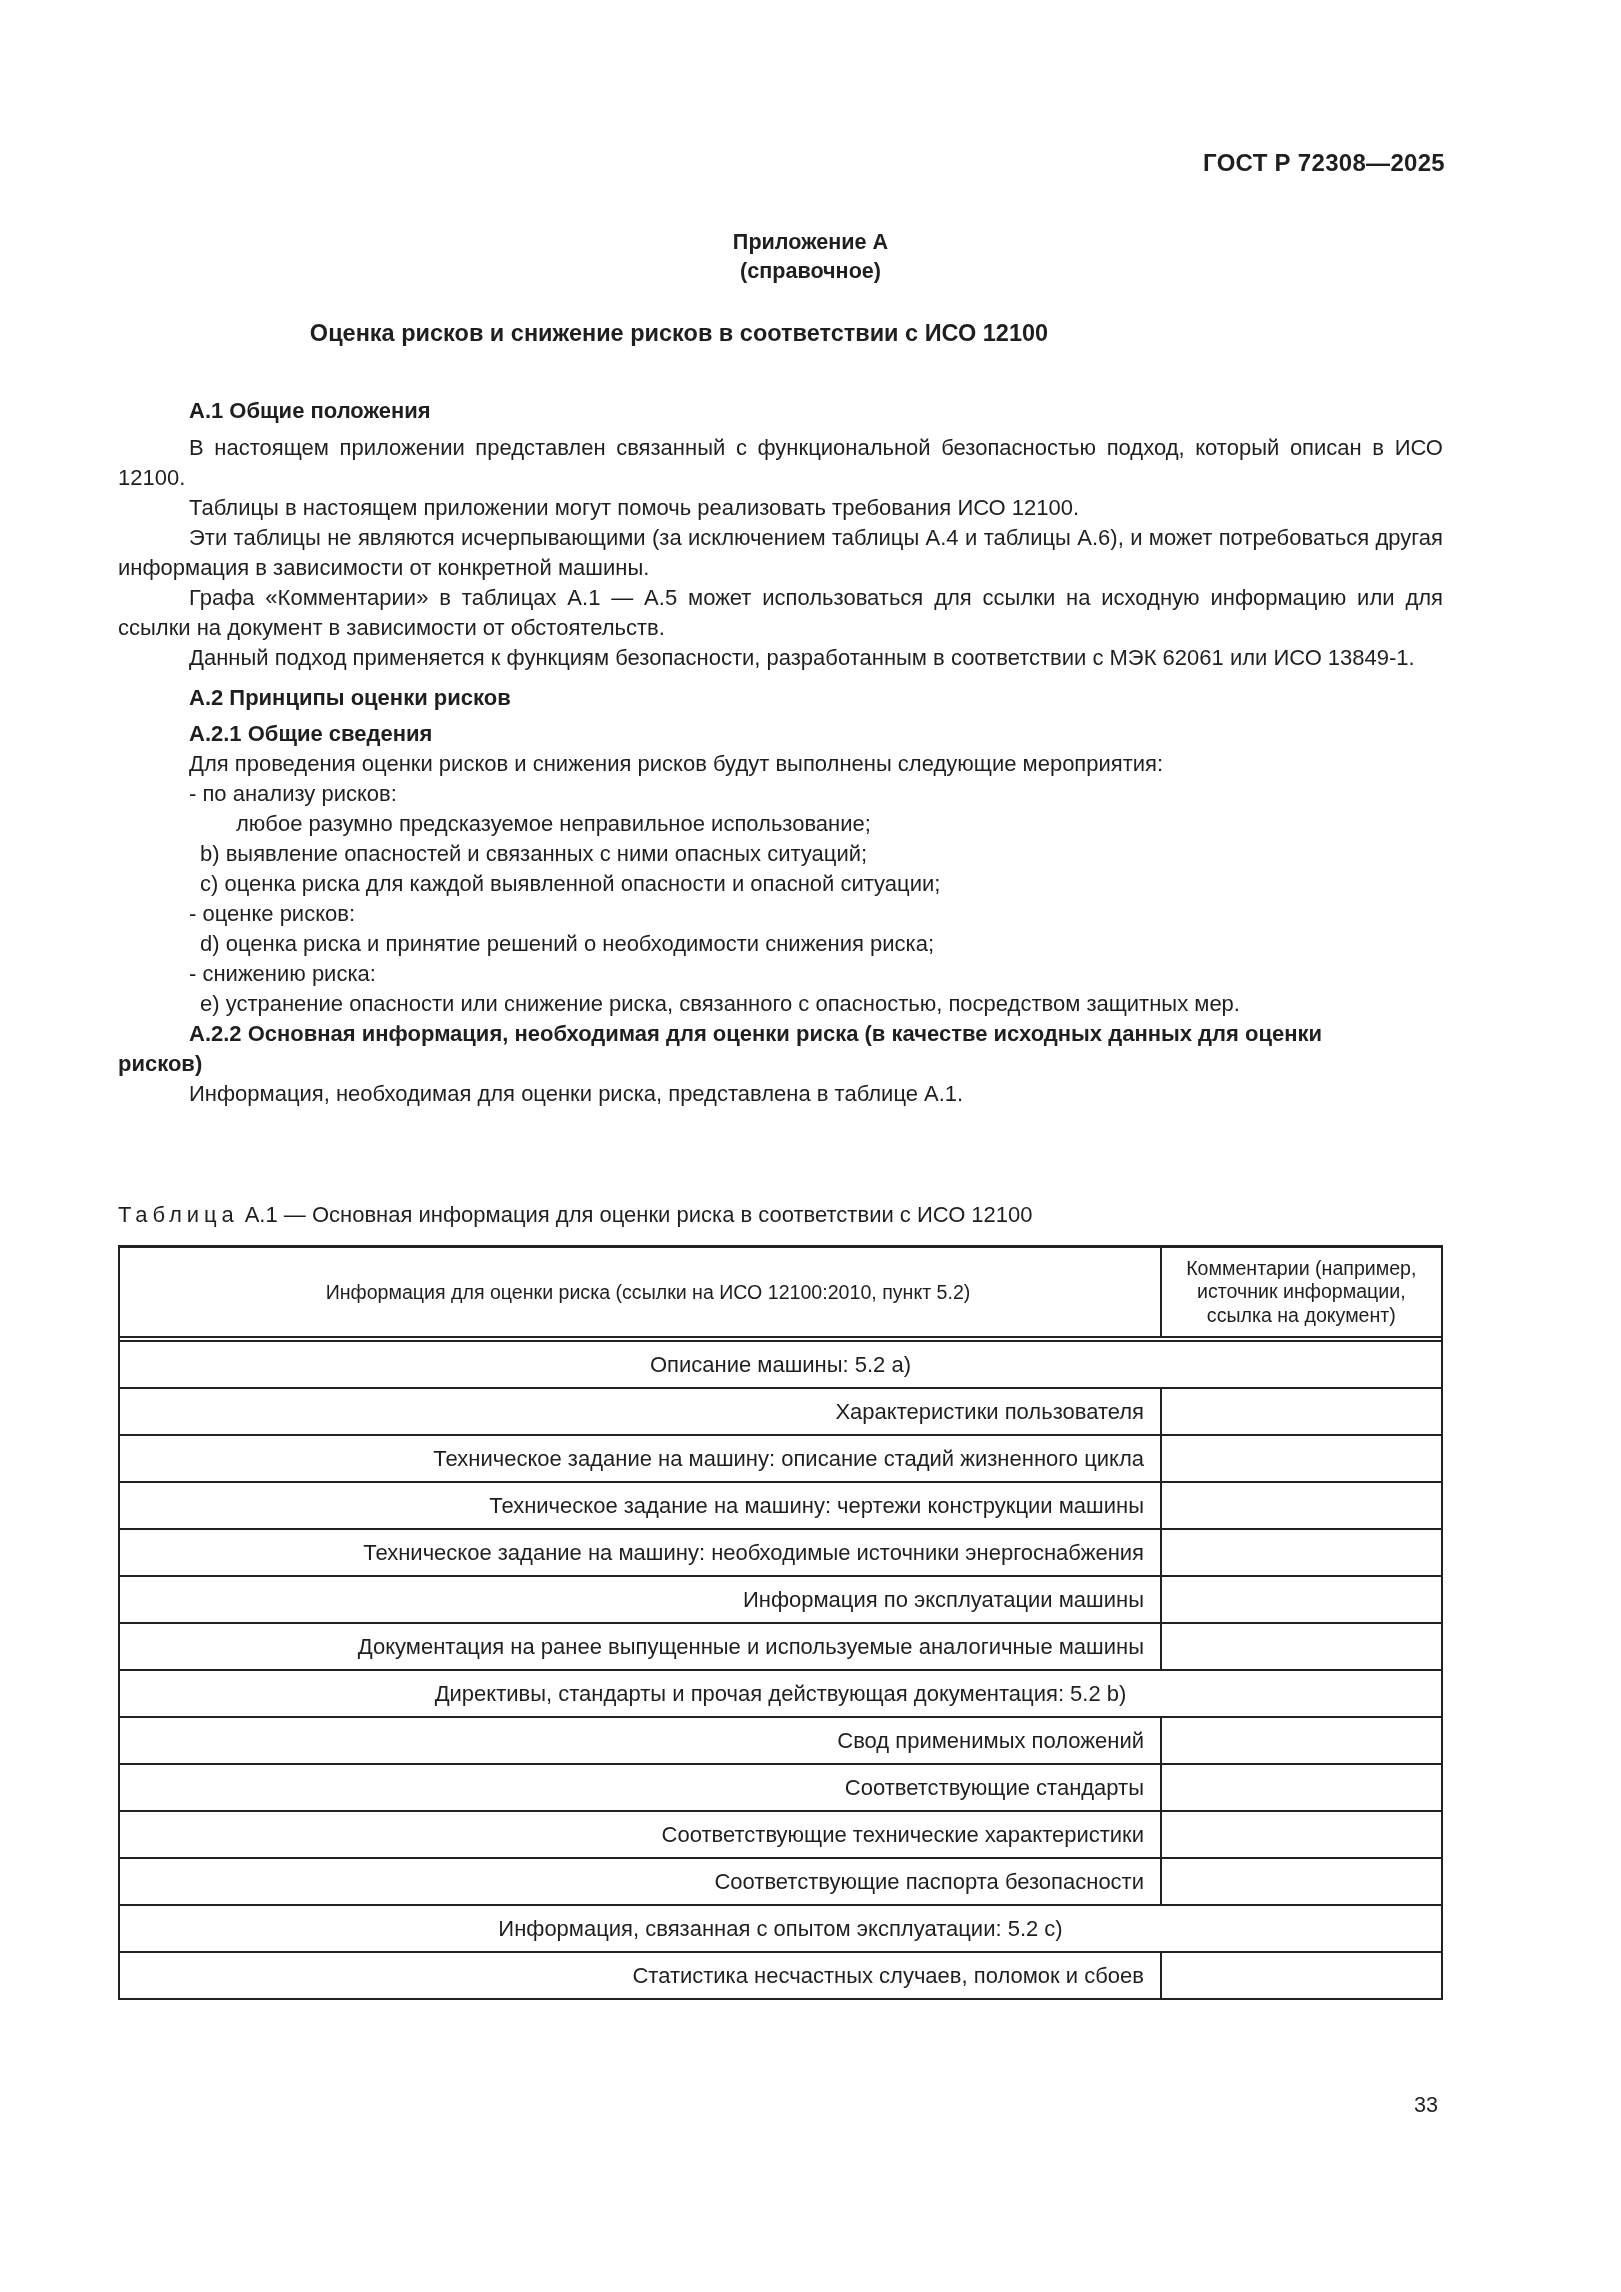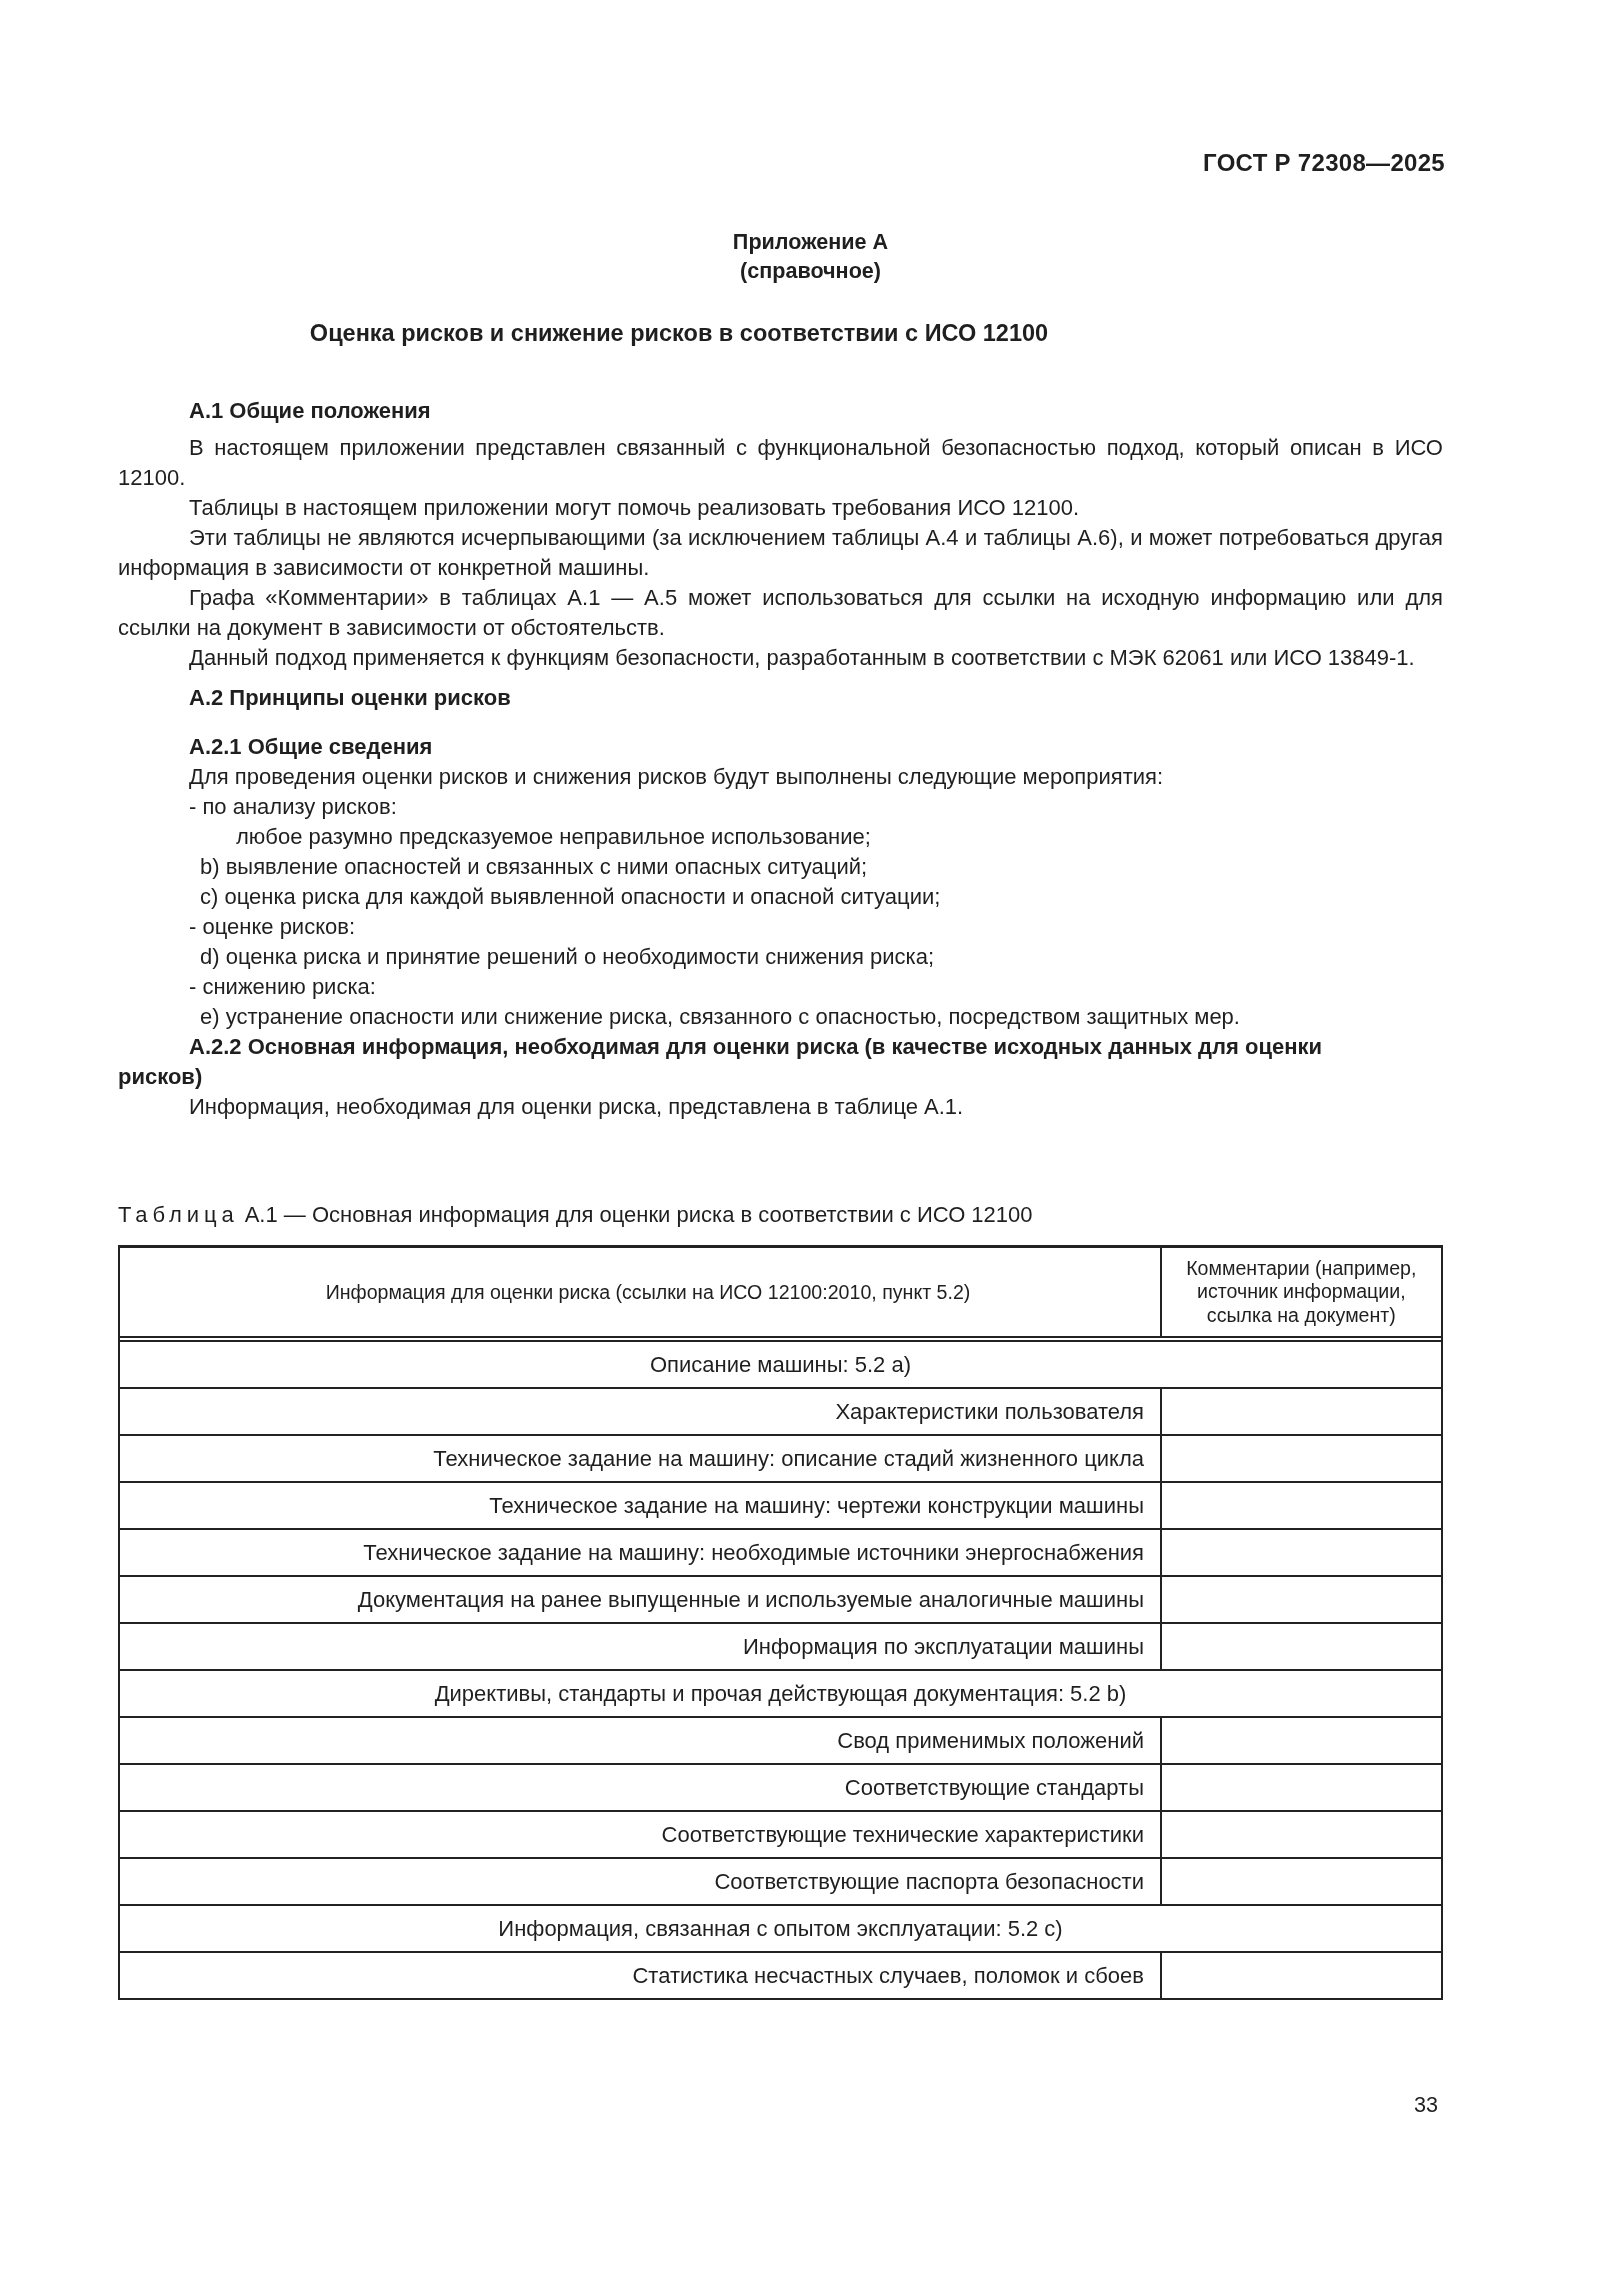--- a/index.html
+++ b/index.html
@@ -21,21 +21,21 @@
       text-align: center; font-size: 23.5px; font-weight: bold;
     }
     .content {
       position: absolute; top: 396px; left: 118px; width: 1325px;
       font-size: 22px; line-height: 30px;
     }
     .content p { margin: 0; text-align: justify; }
     .indent { text-indent: 71px; }
     .h-sec { font-weight: bold; padding-left: 71px; margin: 0; }
     .h-sec.gap { margin-top: 9.8px; }
-    .h-sec.gap2 { margin-top: 19px; }
+    .h-sec.gap2 { margin-top: 6px; }
     .plain-72 { padding-left: 71px; }
     .list-letter { padding-left: 82px; }
     .list-letter-cont { padding-left: 118px; }
     .h-wrap { font-weight: bold; text-indent: 71px; }
     .caption {
       position: absolute; top: 1202px; left: 118px;
       font-size: 22px;
     }
     .caption .spaced { letter-spacing: 4.9px; }
     table.doc-table {
@@ -124,25 +124,25 @@
   </tr>
   <tr class="row">
     <td class="item">Техническое задание на машину: чертежи конструкции машины</td>
     <td></td>
   </tr>
   <tr class="row">
     <td class="item">Техническое задание на машину: необходимые источники энергоснабжения</td>
     <td></td>
   </tr>
   <tr class="row">
-    <td class="item">Документация на ранее выпущенные и используемые аналогичные машины</td>
+    <td class="item">Информация по эксплуатации машины</td>
     <td></td>
   </tr>
   <tr class="row">
-    <td class="item">Информация по эксплуатации машины</td>
+    <td class="item">Документация на ранее выпущенные и используемые аналогичные машины</td>
     <td></td>
   </tr>
 
   <tr class="section">
     <td colspan="2">Директивы, стандарты и прочая действующая документация: 5.2 b)</td>
   </tr>
   <tr class="row">
     <td class="item">Свод применимых положений</td>
     <td></td>
   </tr>

